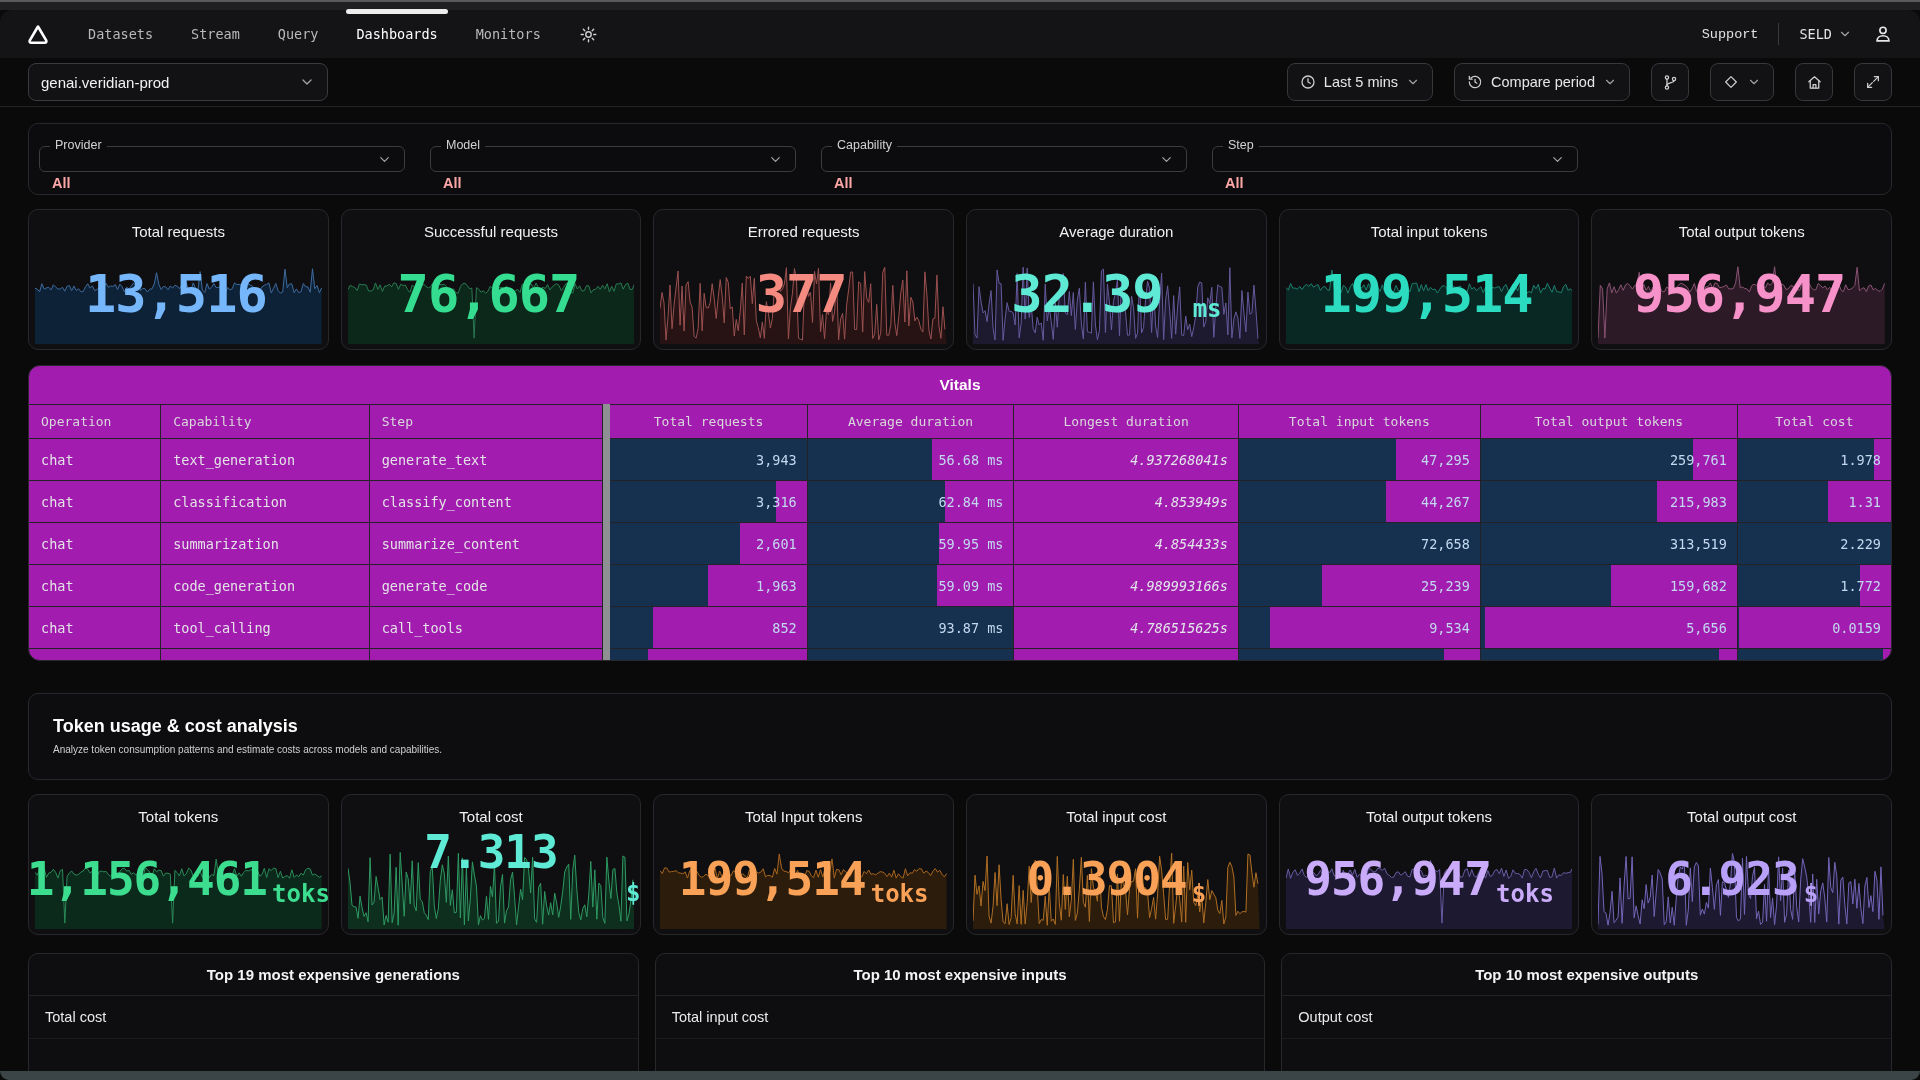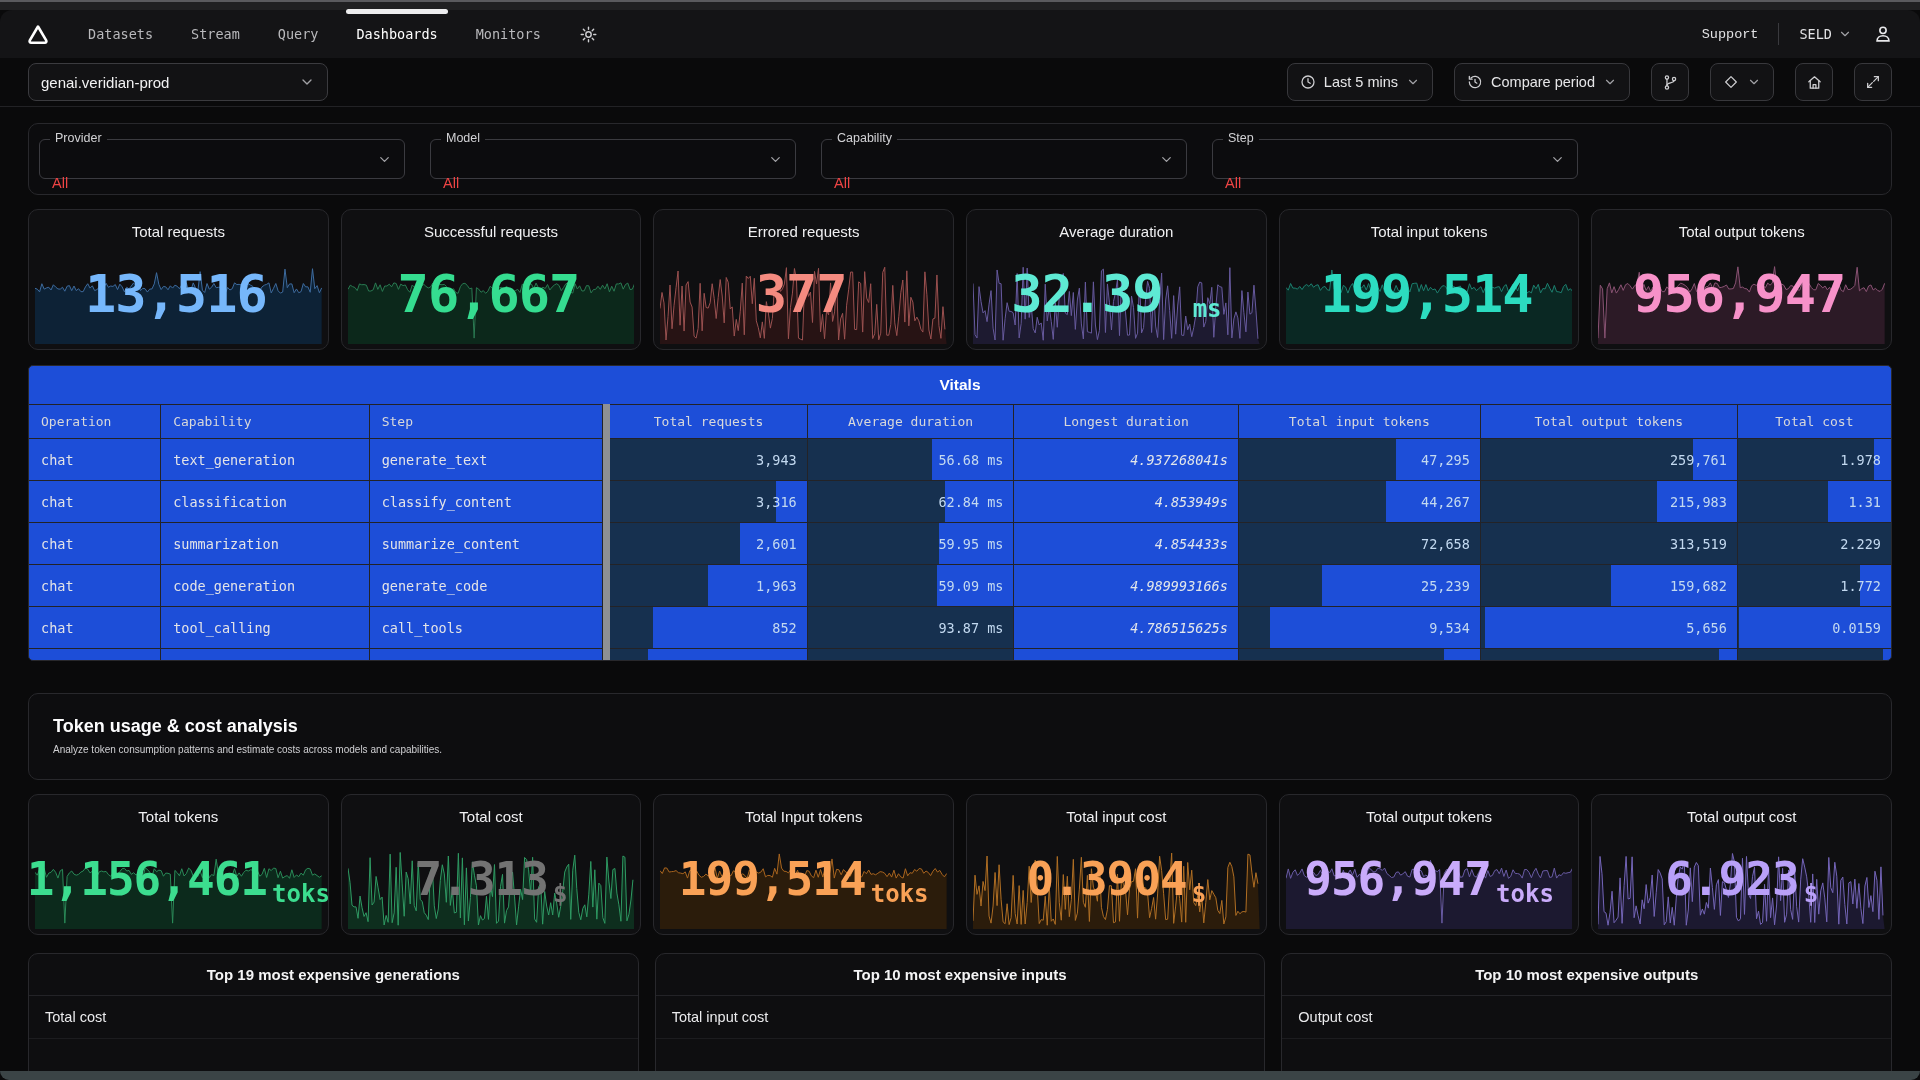--- a/index.html
+++ b/index.html
@@ -32,40 +32,40 @@
                  display:flex; align-items:center; padding:0 12px; cursor:pointer; }
   .dash-select .val { font-size:15px; color:#f2f2f3; flex:1; }
   .tb-right { margin-left:auto; display:flex; align-items:center; gap:21px; }
   .tb-btn { height:38px; border:1px solid #38383c; border-radius:8px; background:#121214; color:#e6e6e8;
             display:flex; align-items:center; gap:8px; padding:0 12px; font-size:14.5px; cursor:pointer; }
   .tb-icon-btn { width:38px; justify-content:center; padding:0; }
 
   
   .filters { margin:16px 28px 0; height:72px; border:1px solid #28282c; border-radius:10px; background:#0c0c0e;
              display:flex; align-items:center; padding:0 10px; gap:25px; }
-  .ffield { position:relative; width:366px; height:40px; border:1px solid #3b3b40; border-radius:6px;
+  .ffield { position:relative; width:366px; height:26px; border:1px solid #3b3b40; border-radius:6px;
             display:flex; align-items:center; padding:0 12px; cursor:pointer; }
   .ffield .flabel { position:absolute; top:-9px; left:10px; font-size:12.5px; color:#d2d2d5;
                     background:#0c0c0e; padding:0 5px; }
-  .ffield .fval { font-size:14.5px; font-weight:normal; color:#ef4444; flex:1;margin-top:48px; }
+  .ffield .fval { font-size:14.5px; font-weight:bold; color:#fca5a5; flex:1;margin-top:48px; }
 
   
   .kpi-row { display:flex; gap:12px; margin:14px 28px 0; }
   .kpi { position:relative; flex:1; height:141px; border:1px solid #28282c; border-radius:10px;
          background:#0f0f11; overflow:hidden; }
   .kpi .klabel { position:relative; z-index:2; text-align:center; margin-top:13px; font-size:15px; color:#f0f0f2; }
   .kpi .knum { position:absolute; inset:0; z-index:2; display:flex; align-items:center; justify-content:center;
                padding-top:28px; font-family:"DejaVu Sans Mono","Liberation Mono",monospace; font-weight:bold; }
   .kpi .kval { font-size:52px; letter-spacing:-1px; }
   .kpi-row.tokens .kval { font-size:46px; }
   .kpi .kunit { font-size:24px; font-weight:bold; margin-left:5px; align-self:flex-end; padding-bottom:26px; }
   .sparkbox { position:absolute; left:6px; right:6px; bottom:5px; height:60%; z-index:1; }
 
   
-  .panel { margin:15px 28px 0; border:1px solid #28282c; border-radius:5px; background:#1d4ed8; overflow:hidden; }
+  .panel { margin:15px 28px 0; border:1px solid #28282c; border-radius:12px; background:#a21caf; overflow:hidden; }
   .vt-title { height:38px; display:flex; align-items:center; justify-content:center;
               font-size:15.5px; font-weight:bold; color:#ffffff; }
   .vt-wrap { position:relative; }
   .vt-row { display:grid; grid-template-columns:7.1% 11.2% 12.55% 7px 10.6% 11.1% 12.05% 13% 13.8% 1fr;
             height:42px; border-top:1px solid #232327; }
   .vt-head { height:34px; }
   .th { display:flex; align-items:center; font-family:"DejaVu Sans Mono","Liberation Mono",monospace;
         font-size:13px; color:#d8d8da; border-right:1px solid #232327; overflow:hidden; white-space:nowrap; }
   .th.l { padding-left:12px; }
   .th.c { justify-content:center; }
@@ -560,21 +560,21 @@
       </div>
     </div>
     <div class="kpi">
       <div class="klabel">Total cost</div>
       <div class="sparkbox">
           <svg viewBox="0 0 100 40" preserveAspectRatio="none" style="width:100%;height:100%;display:block">
             <polygon points="0.0,10.7 0.7,17.4 1.4,28.4 2.1,29.2 2.8,29.2 3.5,34.7 4.2,24.0 4.9,29.6 5.6,33.8 6.3,32.0 7.0,36.3 7.7,5.6 8.4,28.3 9.1,26.9 9.8,14.6 10.5,20.1 11.2,25.7 11.9,24.5 12.6,37.9 13.3,33.3 14.0,36.6 14.7,3.9 15.4,36.8 16.1,32.1 16.8,10.2 17.5,38.0 18.2,3.1 18.9,18.2 19.6,33.7 20.3,12.5 21.0,15.7 21.7,27.8 22.4,7.1 23.1,28.5 23.8,31.1 24.5,8.0 25.2,25.7 25.9,26.6 26.6,32.0 27.3,33.2 28.0,35.3 28.7,12.3 29.4,10.0 30.1,28.7 30.8,34.8 31.5,30.2 32.2,16.5 32.9,9.0 33.6,13.4 34.3,27.0 35.0,4.8 35.7,28.5 36.4,21.0 37.1,32.1 37.8,31.8 38.5,3.5 39.2,34.5 39.9,5.7 40.6,37.8 41.3,10.5 42.0,36.0 42.7,24.7 43.4,7.6 44.1,14.0 44.8,19.1 45.5,37.9 46.2,33.4 46.9,35.5 47.6,34.8 48.3,24.1 49.0,35.2 49.7,19.3 50.4,24.3 51.1,8.9 51.8,37.1 52.5,36.0 53.2,19.5 53.9,13.6 54.6,37.0 55.3,31.0 56.0,29.2 56.7,16.2 57.4,12.5 58.1,24.4 58.8,37.9 59.5,29.2 60.2,20.7 60.9,25.7 61.6,5.5 62.3,6.5 63.0,11.4 63.7,22.5 64.4,5.4 65.1,35.0 65.8,36.6 66.5,19.7 67.2,17.9 67.9,37.5 68.6,21.8 69.3,28.8 70.0,33.1 70.7,27.2 71.4,33.1 72.1,22.6 72.8,27.4 73.5,34.2 74.2,28.9 74.9,21.8 75.6,12.5 76.3,10.1 77.0,8.7 77.7,35.2 78.4,11.6 79.1,4.4 79.8,20.4 80.5,31.8 81.2,35.4 81.9,30.0 82.6,28.2 83.3,34.0 84.0,23.1 84.7,7.4 85.4,29.3 86.1,11.4 86.8,35.1 87.5,17.8 88.2,19.0 88.9,34.4 89.6,37.1 90.3,5.3 91.0,16.8 91.7,25.2 92.4,11.3 93.1,10.8 93.8,22.6 94.5,28.2 95.2,36.1 95.9,4.8 96.6,5.4 97.3,35.9 98.0,32.7 98.7,25.9 99.4,16.2 100,40 0,40" fill="#0e2e1e"></polygon>
             <polyline points="0.0,10.7 0.7,17.4 1.4,28.4 2.1,29.2 2.8,29.2 3.5,34.7 4.2,24.0 4.9,29.6 5.6,33.8 6.3,32.0 7.0,36.3 7.7,5.6 8.4,28.3 9.1,26.9 9.8,14.6 10.5,20.1 11.2,25.7 11.9,24.5 12.6,37.9 13.3,33.3 14.0,36.6 14.7,3.9 15.4,36.8 16.1,32.1 16.8,10.2 17.5,38.0 18.2,3.1 18.9,18.2 19.6,33.7 20.3,12.5 21.0,15.7 21.7,27.8 22.4,7.1 23.1,28.5 23.8,31.1 24.5,8.0 25.2,25.7 25.9,26.6 26.6,32.0 27.3,33.2 28.0,35.3 28.7,12.3 29.4,10.0 30.1,28.7 30.8,34.8 31.5,30.2 32.2,16.5 32.9,9.0 33.6,13.4 34.3,27.0 35.0,4.8 35.7,28.5 36.4,21.0 37.1,32.1 37.8,31.8 38.5,3.5 39.2,34.5 39.9,5.7 40.6,37.8 41.3,10.5 42.0,36.0 42.7,24.7 43.4,7.6 44.1,14.0 44.8,19.1 45.5,37.9 46.2,33.4 46.9,35.5 47.6,34.8 48.3,24.1 49.0,35.2 49.7,19.3 50.4,24.3 51.1,8.9 51.8,37.1 52.5,36.0 53.2,19.5 53.9,13.6 54.6,37.0 55.3,31.0 56.0,29.2 56.7,16.2 57.4,12.5 58.1,24.4 58.8,37.9 59.5,29.2 60.2,20.7 60.9,25.7 61.6,5.5 62.3,6.5 63.0,11.4 63.7,22.5 64.4,5.4 65.1,35.0 65.8,36.6 66.5,19.7 67.2,17.9 67.9,37.5 68.6,21.8 69.3,28.8 70.0,33.1 70.7,27.2 71.4,33.1 72.1,22.6 72.8,27.4 73.5,34.2 74.2,28.9 74.9,21.8 75.6,12.5 76.3,10.1 77.0,8.7 77.7,35.2 78.4,11.6 79.1,4.4 79.8,20.4 80.5,31.8 81.2,35.4 81.9,30.0 82.6,28.2 83.3,34.0 84.0,23.1 84.7,7.4 85.4,29.3 86.1,11.4 86.8,35.1 87.5,17.8 88.2,19.0 88.9,34.4 89.6,37.1 90.3,5.3 91.0,16.8 91.7,25.2 92.4,11.3 93.1,10.8 93.8,22.6 94.5,28.2 95.2,36.1 95.9,4.8 96.6,5.4 97.3,35.9 98.0,32.7 98.7,25.9 99.4,16.2" fill="none" stroke="#2f9a63" stroke-width="1" vector-effect="non-scaling-stroke"></polyline>
           </svg>
         </div>
-      <div class="knum" style="color: #737373;">
+      <div class="knum" style="color: #5eead4; flex-direction: column;">
         <span class="kval">7.313</span>
           <span class="kunit">$</span>
       </div>
     </div>
     <div class="kpi">
       <div class="klabel">Total Input tokens</div>
       <div class="sparkbox">
           <svg viewBox="0 0 100 40" preserveAspectRatio="none" style="width:100%;height:100%;display:block">
             <polygon points="0.0,11.8 0.8,13.2 1.6,10.5 2.4,10.6 3.2,12.5 4.0,12.3 4.8,12.2 5.6,11.8 6.4,12.8 7.2,13.0 8.0,13.3 8.8,12.4 9.6,15.4 10.4,11.8 11.2,11.5 12.0,13.9 12.8,12.0 13.6,14.0 14.4,15.0 15.2,14.6 16.0,13.5 16.8,14.3 17.6,13.5 18.4,12.8 19.2,10.6 20.0,15.5 20.8,12.0 21.6,14.6 22.4,14.0 23.2,14.2 24.0,14.3 24.8,14.2 25.6,11.9 26.4,12.4 27.2,14.7 28.0,14.4 28.8,13.3 29.6,14.1 30.4,15.5 31.2,11.4 32.0,14.5 32.8,11.2 33.6,12.5 34.4,13.0 35.2,12.5 36.0,10.9 36.8,14.8 37.6,14.1 38.4,14.2 39.2,15.0 40.0,10.7 40.8,13.5 41.6,3.8 42.4,10.6 43.2,12.1 44.0,12.2 44.8,12.9 45.6,11.3 46.4,13.0 47.2,13.9 48.0,11.6 48.8,15.5 49.6,13.2 50.4,14.8 51.2,11.8 52.0,12.1 52.8,14.3 53.6,15.2 54.4,11.6 55.2,15.0 56.0,11.3 56.8,14.9 57.6,10.7 58.4,11.0 59.2,12.8 60.0,6.2 60.8,15.4 61.6,11.2 62.4,11.4 63.2,13.8 64.0,11.3 64.8,12.5 65.6,13.0 66.4,14.5 67.2,11.6 68.0,10.6 68.8,10.8 69.6,14.8 70.4,14.8 71.2,12.2 72.0,13.3 72.8,11.5 73.6,13.6 74.4,13.3 75.2,13.8 76.0,13.1 76.8,12.3 77.6,12.5 78.4,13.1 79.2,14.7 80.0,13.0 80.8,14.9 81.6,11.6 82.4,15.4 83.2,13.3 84.0,14.8 84.8,15.4 85.6,10.9 86.4,14.3 87.2,12.8 88.0,13.1 88.8,11.3 89.6,12.1 90.4,10.8 91.2,11.0 92.0,13.1 92.8,12.0 93.6,12.7 94.4,14.2 95.2,12.1 96.0,10.8 96.8,12.5 97.6,11.7 98.4,13.6 99.2,14.8 100.0,13.2 100,40 0,40" fill="#2b1c0b"></polygon>
             <polyline points="0.0,11.8 0.8,13.2 1.6,10.5 2.4,10.6 3.2,12.5 4.0,12.3 4.8,12.2 5.6,11.8 6.4,12.8 7.2,13.0 8.0,13.3 8.8,12.4 9.6,15.4 10.4,11.8 11.2,11.5 12.0,13.9 12.8,12.0 13.6,14.0 14.4,15.0 15.2,14.6 16.0,13.5 16.8,14.3 17.6,13.5 18.4,12.8 19.2,10.6 20.0,15.5 20.8,12.0 21.6,14.6 22.4,14.0 23.2,14.2 24.0,14.3 24.8,14.2 25.6,11.9 26.4,12.4 27.2,14.7 28.0,14.4 28.8,13.3 29.6,14.1 30.4,15.5 31.2,11.4 32.0,14.5 32.8,11.2 33.6,12.5 34.4,13.0 35.2,12.5 36.0,10.9 36.8,14.8 37.6,14.1 38.4,14.2 39.2,15.0 40.0,10.7 40.8,13.5 41.6,3.8 42.4,10.6 43.2,12.1 44.0,12.2 44.8,12.9 45.6,11.3 46.4,13.0 47.2,13.9 48.0,11.6 48.8,15.5 49.6,13.2 50.4,14.8 51.2,11.8 52.0,12.1 52.8,14.3 53.6,15.2 54.4,11.6 55.2,15.0 56.0,11.3 56.8,14.9 57.6,10.7 58.4,11.0 59.2,12.8 60.0,6.2 60.8,15.4 61.6,11.2 62.4,11.4 63.2,13.8 64.0,11.3 64.8,12.5 65.6,13.0 66.4,14.5 67.2,11.6 68.0,10.6 68.8,10.8 69.6,14.8 70.4,14.8 71.2,12.2 72.0,13.3 72.8,11.5 73.6,13.6 74.4,13.3 75.2,13.8 76.0,13.1 76.8,12.3 77.6,12.5 78.4,13.1 79.2,14.7 80.0,13.0 80.8,14.9 81.6,11.6 82.4,15.4 83.2,13.3 84.0,14.8 84.8,15.4 85.6,10.9 86.4,14.3 87.2,12.8 88.0,13.1 88.8,11.3 89.6,12.1 90.4,10.8 91.2,11.0 92.0,13.1 92.8,12.0 93.6,12.7 94.4,14.2 95.2,12.1 96.0,10.8 96.8,12.5 97.6,11.7 98.4,13.6 99.2,14.8 100.0,13.2" fill="none" stroke="#a9651f" stroke-width="1" vector-effect="non-scaling-stroke"></polyline>

